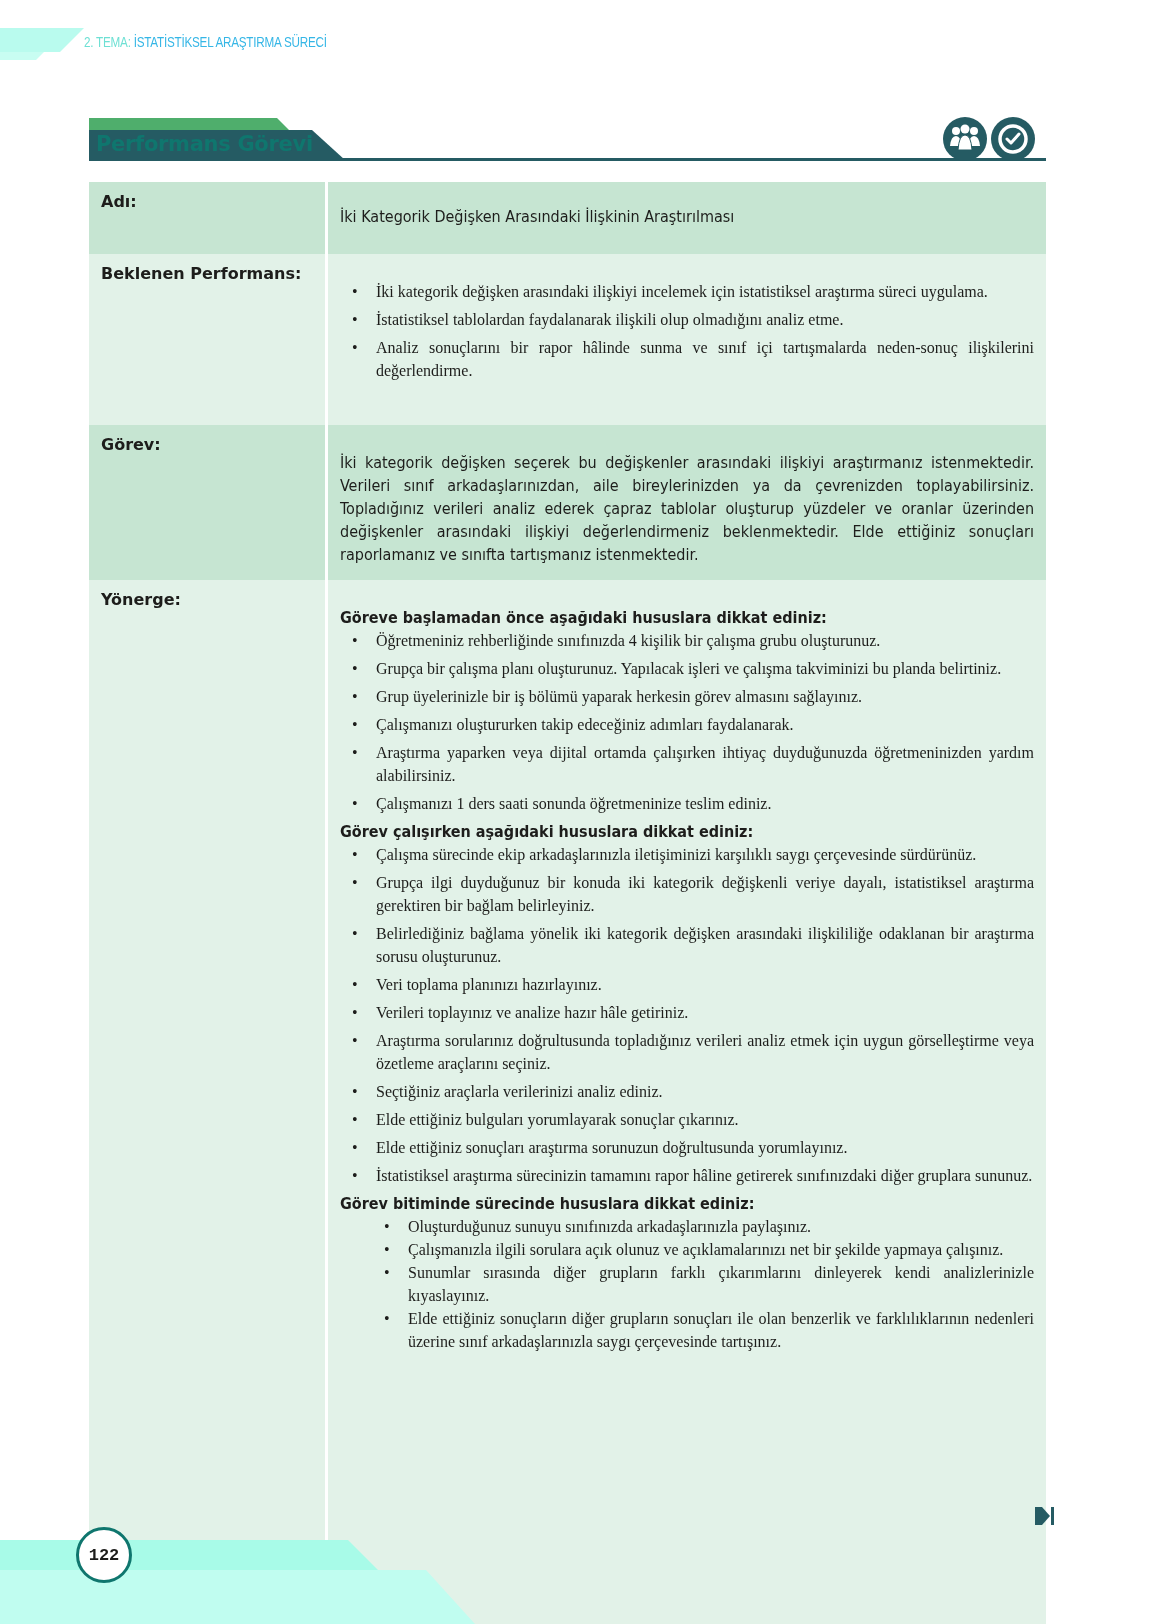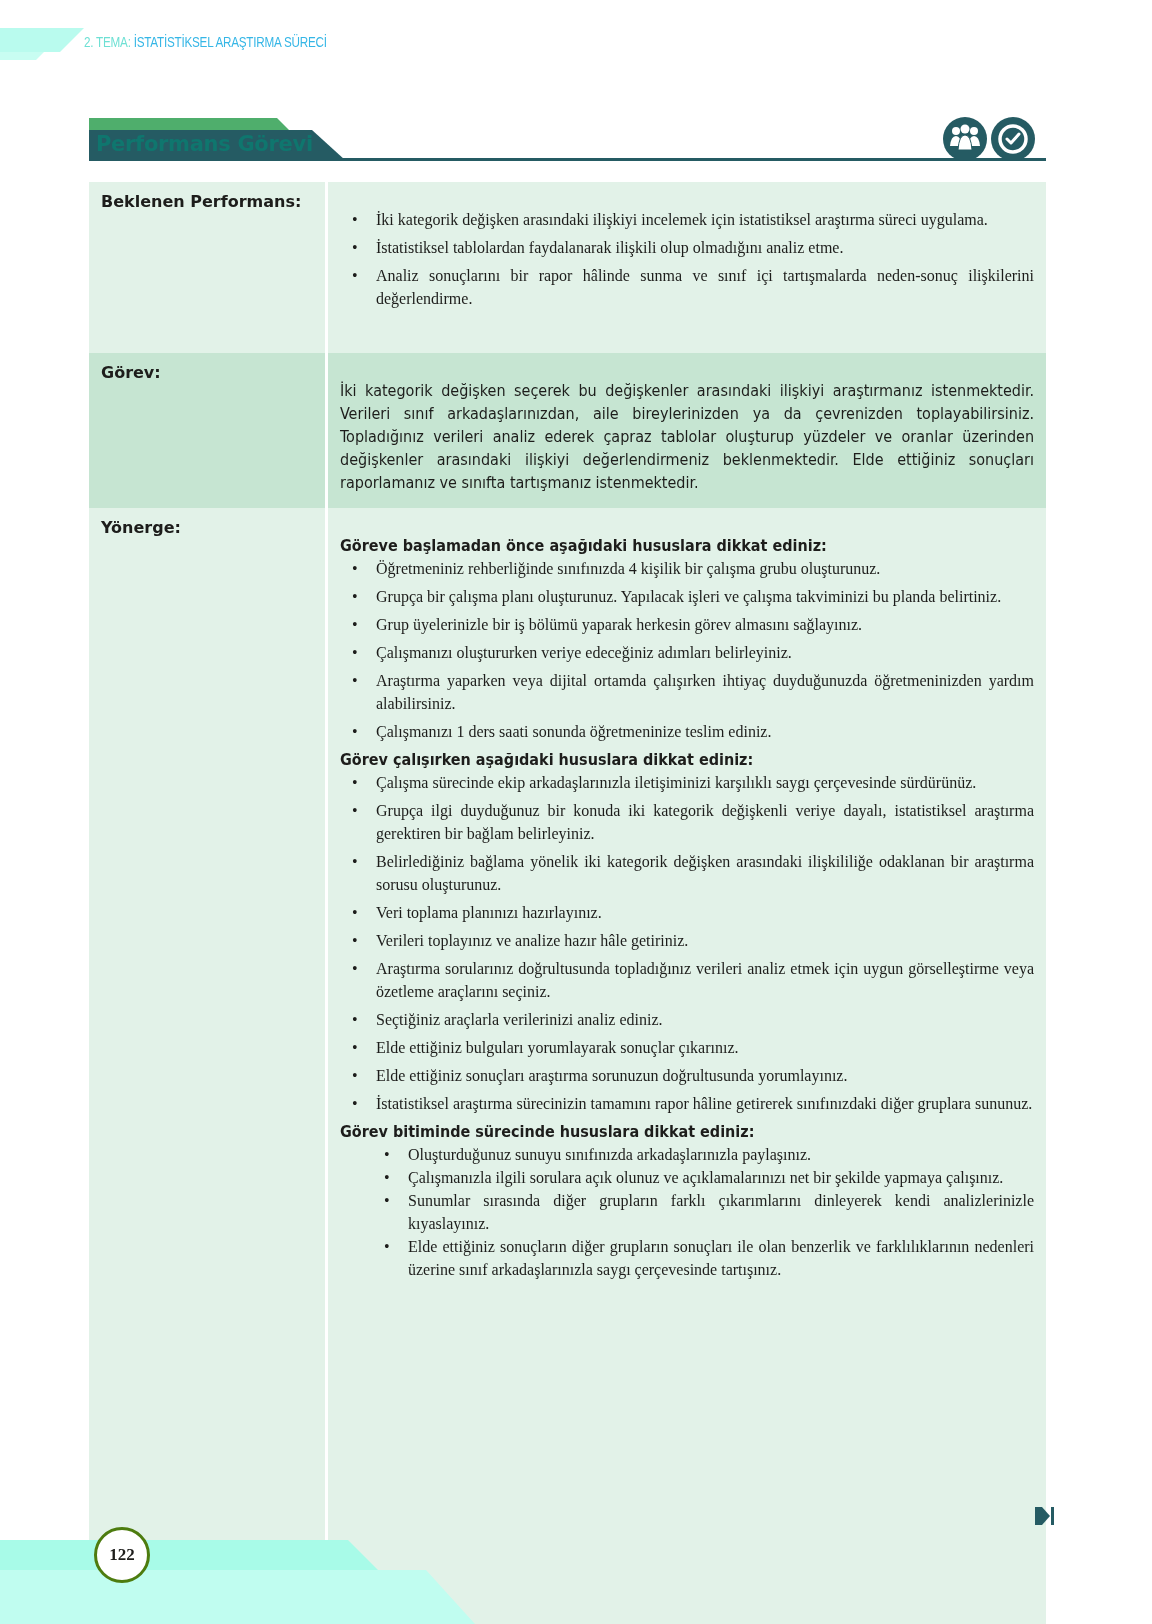--- a/index.html
+++ b/index.html
@@ -23,23 +23,23 @@
   .label-cell { width:212px; padding:8px 12px; font-weight:bold; border-right:3px solid #ffffff; font-family:"DejaVu Sans", sans-serif; font-size:15px; }
   .content-cell { padding:26px 12px 14px 12px; font-family:"DejaVu Sans Condensed","DejaVu Sans", sans-serif; font-size:15px; }
   .content-cell p { margin:0; }
   ul.bul { margin:0; padding:0 0 0 36px; list-style:none; }
   ul.bul li { position:relative; margin-bottom:5px;font-family:Liberation Serif, serif; }
   ul.bul li::before { content:"•"; position:absolute; left:-24px; top:0; }
   ul.tight li { margin-bottom:0;margin-left:32px; }
   .section-heading { font-weight:bold; margin:0 0 8px 0; }
   .justify { text-align:justify; }
   .footer-svg { position:absolute; left:0; top:1530px; }
-  .page-num { position:absolute; left:94px; top:1527px; width:56px; height:56px; border-radius:50%; background:#fff;
-              border:3px solid #4d7c0f; box-sizing:border-box; display:flex; align-items:center; justify-content:center;
-              font-weight:bold; font-size:17px; font-family:Liberation Serif, serif; }
+  .page-num { position:absolute; left:76px; top:1527px; width:56px; height:56px; border-radius:50%; background:#fff;
+              border:3px solid #0f766e; box-sizing:border-box; display:flex; align-items:center; justify-content:center;
+              font-weight:bold; font-size:17px; font-family:Liberation Mono, monospace; }
   .next-arrow { position:absolute; left:1033px; top:1503px; }
 </style>
 </head>
 <body>
 
 <div class="top-band">
   <svg width="90" height="70" viewBox="0 0 90 70">
     <polygon points="0,28 84,28 60,52 0,52" fill="#b9fbee"></polygon>
     <polygon points="0,52 44,52 36,60 0,60" fill="#c8fdf2"></polygon>
   </svg>
@@ -70,20 +70,24 @@
   <div class="icon-circle">
     <svg width="34" height="34" viewBox="0 0 34 34">
       <circle cx="17" cy="17" r="13" fill="none" stroke="#fff" stroke-width="3.5"></circle>
       <polyline points="11,17 15,21 23,12" fill="none" stroke="#fff" stroke-width="3" stroke-linecap="round" stroke-linejoin="round"></polyline>
     </svg>
   </div>
 </div>
 
 <table class="task-table">
   <tbody>
+      <tr class="row-dark" style="height:72px;">
+    <td class="label-cell">Adı:</td>
+    <td class="content-cell" style="padding-top:23px;">İki Kategorik Değişken Arasındaki İlişkinin Araştırılması</td>
+  </tr>
   <tr class="row-light" style="height:171px;margin-top:14px;">
     <td class="label-cell">Beklenen Performans:</td>
     <td class="content-cell justify">
       <ul class="bul">
         <li>İki kategorik değişken arasındaki ilişkiyi incelemek için istatistiksel araştırma süreci uygulama.</li>
         <li>İstatistiksel tablolardan faydalanarak ilişkili olup olmadığını analiz etme.</li>
         <li>Analiz sonuçlarını bir rapor hâlinde sunma ve sınıf içi tartışmalarda neden-sonuç ilişkilerini değerlendirme.</li>
       </ul>
     </td>
   </tr>
@@ -94,21 +98,21 @@
     </td>
   </tr>
   <tr class="row-light" style="height:1137px;">
     <td class="label-cell">Yönerge:</td>
     <td class="content-cell justify">
       <p class="section-heading">Göreve başlamadan önce aşağıdaki hususlara dikkat ediniz:</p>
       <ul class="bul">
         <li>Öğretmeniniz rehberliğinde sınıfınızda 4 kişilik bir çalışma grubu oluşturunuz.</li>
         <li>Grupça bir çalışma planı oluşturunuz. Yapılacak işleri ve çalışma takviminizi bu planda belirtiniz.</li>
         <li>Grup üyelerinizle bir iş bölümü yaparak herkesin görev almasını sağlayınız.</li>
-        <li>Çalışmanızı oluştururken veriye edeceğiniz adımları belirleyiniz.</li>
+        <li>Çalışmanızı oluştururken takip edeceğiniz adımları faydalanarak.</li>
         <li>Araştırma yaparken veya dijital ortamda çalışırken ihtiyaç duyduğunuzda öğretmeninizden yardım alabilirsiniz.</li>
         <li>Çalışmanızı 1 ders saati sonunda öğretmeninize teslim ediniz.</li>
       </ul>
       <p class="section-heading">Görev çalışırken aşağıdaki hususlara dikkat ediniz:</p>
       <ul class="bul">
         <li>Çalışma sürecinde ekip arkadaşlarınızla iletişiminizi karşılıklı saygı çerçevesinde sürdürünüz.</li>
         <li>Grupça ilgi duyduğunuz bir konuda iki kategorik değişkenli veriye dayalı, istatistiksel araştırma gerektiren bir bağlam belirleyiniz.</li>
         <li>Belirlediğiniz bağlama yönelik iki kategorik değişken arasındaki ilişkililiğe odaklanan bir araştırma sorusu oluşturunuz.</li>
         <li>Veri toplama planınızı hazırlayınız.</li>
         <li>Verileri toplayınız ve analize hazır hâle getiriniz.</li>

